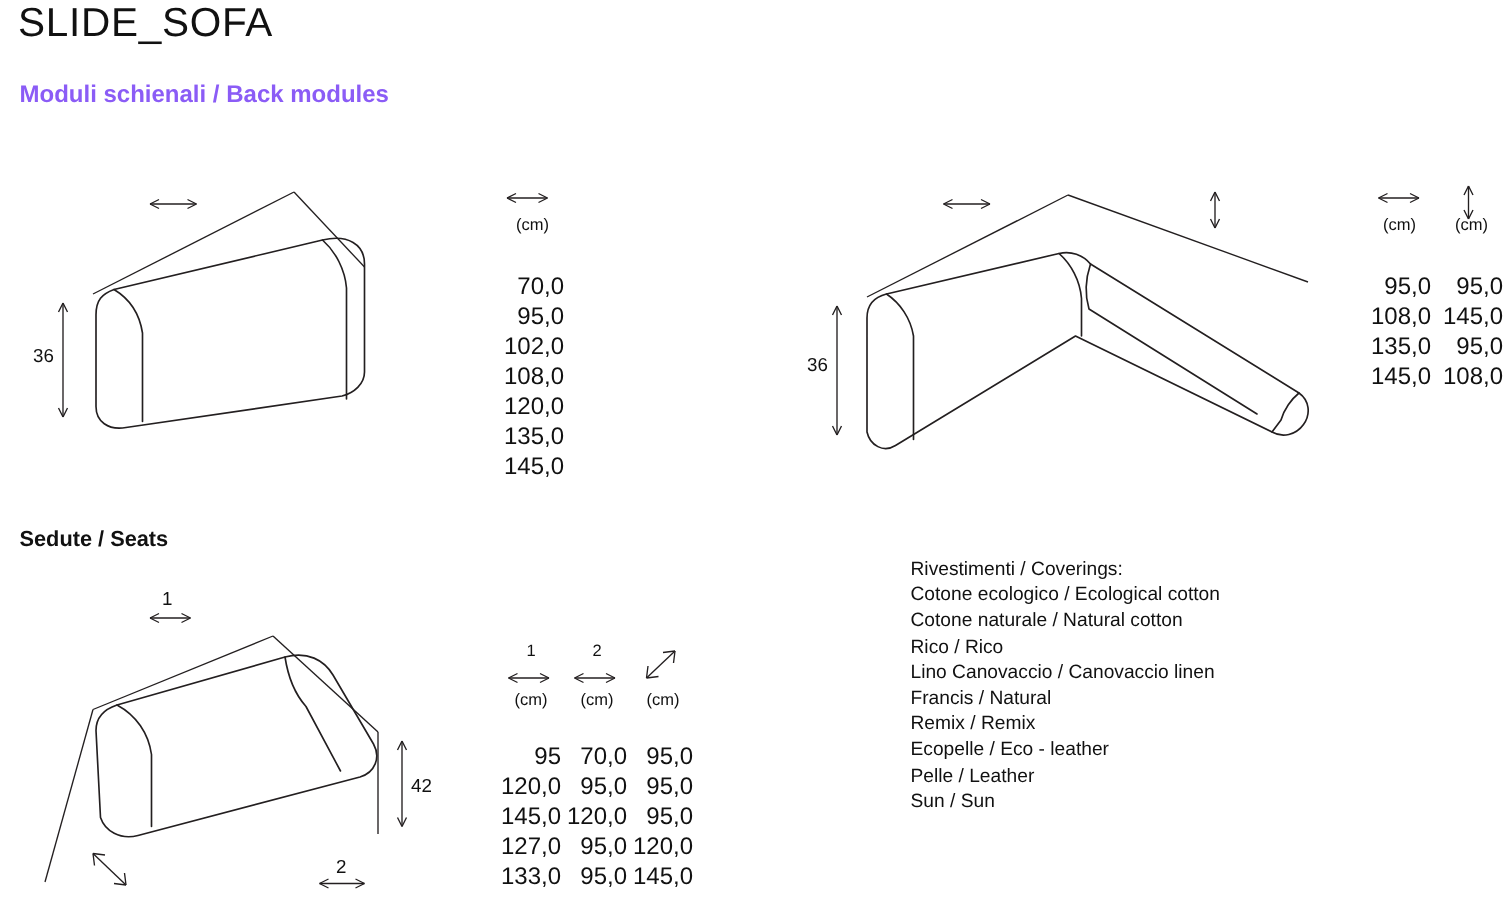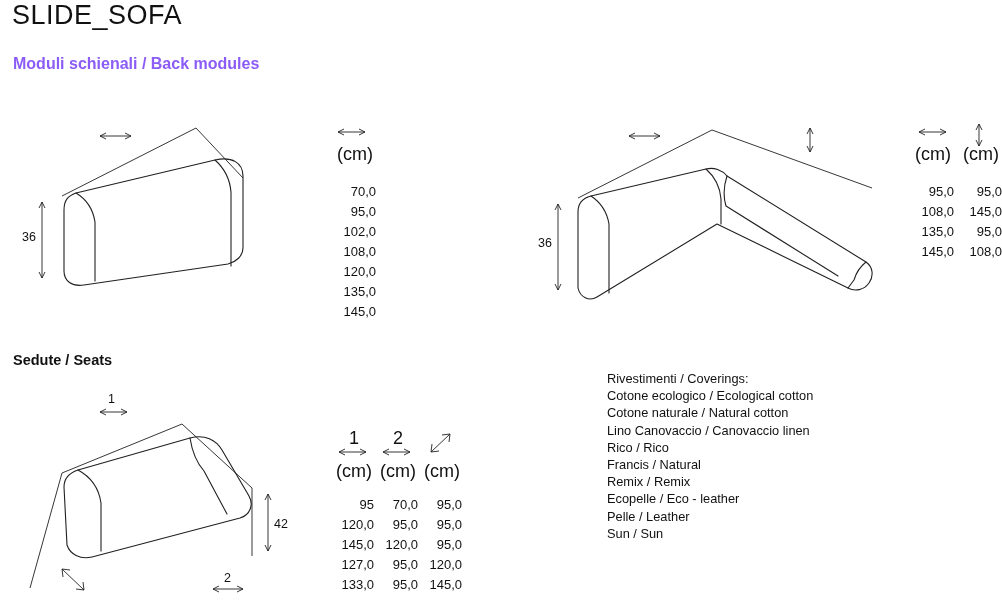--- a/index.html
+++ b/index.html
@@ -63,41 +63,41 @@
     stroke: #231f20;
     stroke-width: 0.9;
   }
   .dimtext {
     font-family: "Liberation Sans", sans-serif;
     font-size: 12.5px;
     fill: #111;
   }
   .tablecol {
     position: absolute;
-    font-size: 13px;
+    font-size: 16px;
     line-height: 20px;
     color: #111;
     text-align: right;
     white-space: pre;
   }
   .coverings {
     position: absolute;
     left: 583px;
     top: 370px;
     font-size: 12.8px;
     line-height: 17.2px;
     color: #111;
     margin-left: 24px;
   }
   .coverings div {
     white-space: pre;
   }
   .hdr {
     position: absolute;
-    font-size: 18px;
+    font-size: 11px;
     color: #111;
     text-align: center;
   }
 </style>
 </head>
 <body>
 
 <div class="page">
 
   <div id="title">SLIDE_SOFA</div>
@@ -247,22 +247,22 @@
   <div class="tablecol" style="left:408px; top:495px; width:54px;">95,0
 95,0
 95,0
 120,0
 145,0</div>
 
   <div class="coverings">
     <div>Rivestimenti / Coverings:</div>
     <div>Cotone ecologico / Ecological cotton</div>
     <div>Cotone naturale / Natural cotton</div>
+    <div>Rico / Rico</div>
     <div>Lino Canovaccio / Canovaccio linen</div>
-    <div>Rico / Rico</div>
     <div>Francis / Natural</div>
     <div>Remix / Remix</div>
     <div>Ecopelle / Eco - leather</div>
     <div>Pelle / Leather</div>
     <div>Sun / Sun</div>
   </div>
 
 </div>
 
 </body></html>

